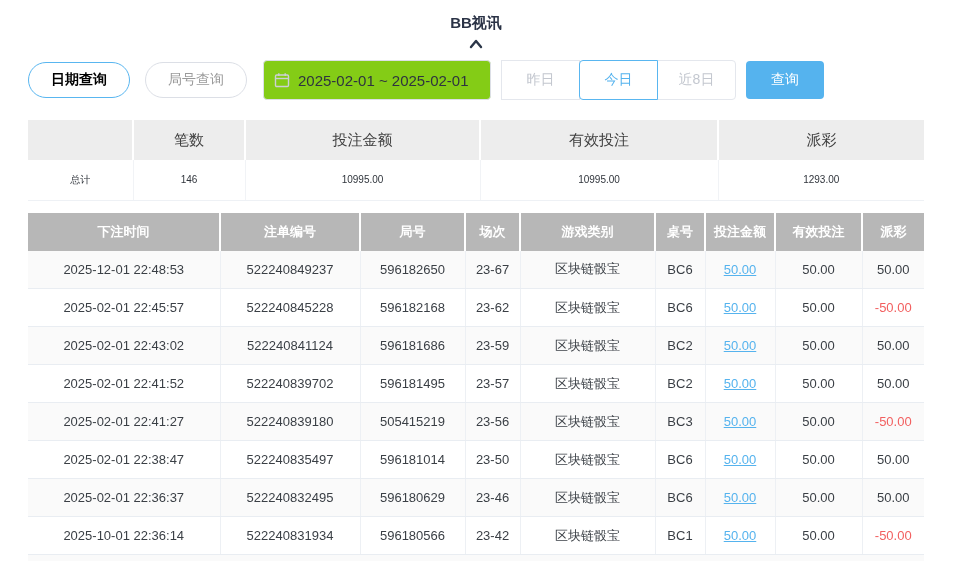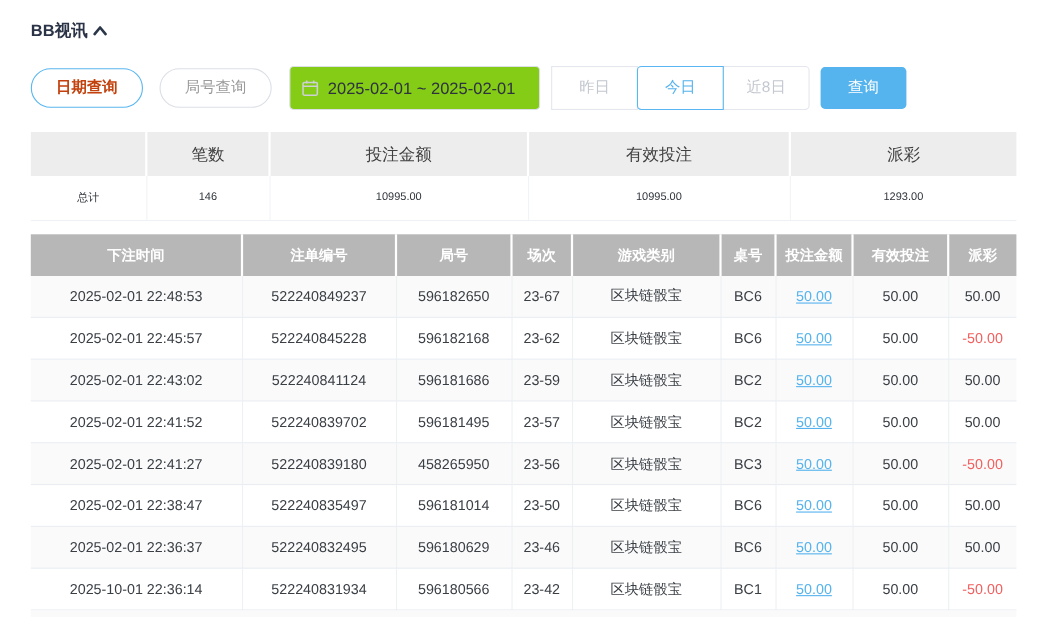--- a/index.html
+++ b/index.html
@@ -5,32 +5,32 @@
   * { margin:0; padding:0; box-sizing:border-box; }
   html,body { background:#fff; }
   body {
     width:964px; height:562px; overflow:hidden;
     font-family:"Liberation Sans","DejaVu Sans",sans-serif;
     color:#3a3f45;
   }
   .page { width:964px; height:562px; padding:14px 40px 0 28px; }
 
   
-  .panel-header { display:flex; align-items:center; height:28px; }
+  .panel-header { display:flex; align-items:center; justify-content:space-between; height:28px;flex-direction:column; }
   .panel-title { font-size:15px; font-weight:bold; color:#2b3346; }
   .collapse-btn { cursor:pointer; display:flex; align-items:center; }
 
   
   .filter-bar { display:flex; align-items:center; margin-top:18px; height:40px; }
   .pill {
     height:36px; padding:0 22px; border-radius:18px; background:#fff;
     border:1px solid #dcdfe6; color:#9a9a9a; font-size:14px; cursor:pointer;
     font-family:inherit;
   }
-  .pill.active { border-color:#59b6f0; color:#c2410c; font-weight:bold; }
+  .pill.active { border-color:#59b6f0; color:#000000; font-weight:bold; }
   .pill + .pill { margin-left:15px; }
 
   .date-input {
     margin-left:16px; height:40px; width:228px; border:1px solid #dcdfe6;
     border-radius:4px; display:flex; align-items:center; padding:0 10px; cursor:pointer;
     background:#84cc16;
   }
   .date-input .cal { display:flex; margin-right:8px; }
   .date-input .val { font-size:15px; color:#2e3340; white-space:nowrap; }
 
@@ -169,21 +169,21 @@
           <th>场次</th>
           <th>游戏类别</th>
           <th>桌号</th>
           <th>投注金额</th>
           <th>有效投注</th>
           <th>派彩</th>
         </tr>
     </thead>
     <tbody id="record-body">
         <tr>
-          <td>2025-02-01 22:48:53</td>
+          <td>2025-12-01 22:48:53</td>
           <td>522240849237</td>
           <td>596182650</td>
           <td>23-67</td>
           <td>区块链骰宝</td>
           <td>BC6</td>
           <td><a class="amount">50.00</a></td>
           <td>50.00</td>
           <td>50.00</td>
         </tr>
         <tr>
@@ -215,21 +215,21 @@
           <td>23-57</td>
           <td>区块链骰宝</td>
           <td>BC2</td>
           <td><a class="amount">50.00</a></td>
           <td>50.00</td>
           <td>50.00</td>
         </tr>
         <tr>
           <td>2025-02-01 22:41:27</td>
           <td>522240839180</td>
-          <td>458265950</td>
+          <td>505415219</td>
           <td>23-56</td>
           <td>区块链骰宝</td>
           <td>BC3</td>
           <td><a class="amount">50.00</a></td>
           <td>50.00</td>
           <td class="neg">-50.00</td>
         </tr>
         <tr>
           <td>2025-02-01 22:38:47</td>
           <td>522240835497</td>

